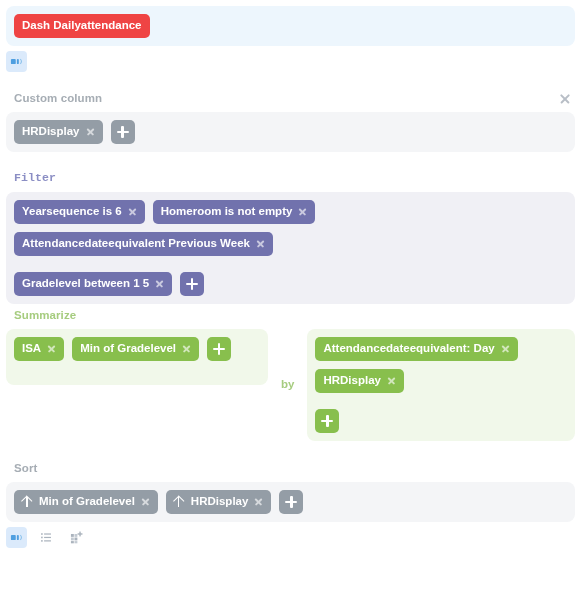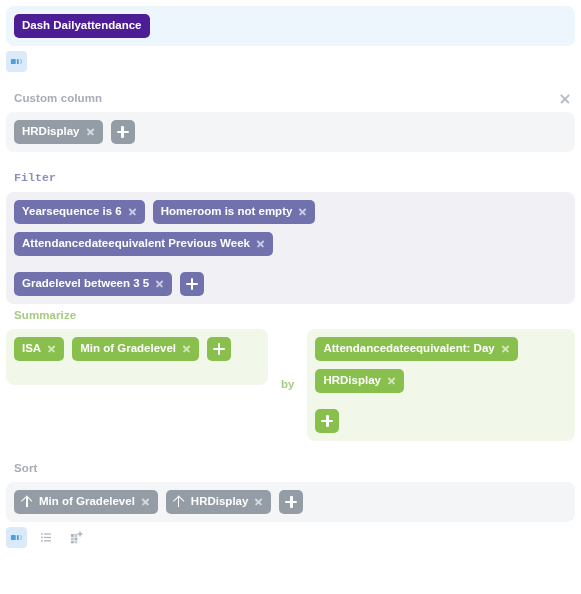--- a/index.html
+++ b/index.html
@@ -78,21 +78,21 @@
     height: 24px;
     padding: 0 8px;
     border-radius: 5px;
     color: #ffffff;
     font-size: 11.5px;
     font-weight: bold;
     white-space: nowrap;
     cursor: pointer;
     line-height: 1;
   }
-  .pill.blue   { background: #4c1d95; }
+  .pill.blue   { background: #ef4444; }
   .pill.grey   { background: #949da6; }
   .pill.purple { background: #7172ad; }
   .pill.green  { background: #88bf4d; }
 
   .pill .pill-x {
     position: relative;
     width: 9px; height: 9px;
     flex: 0 0 auto;
     opacity: 0.62;
   }
@@ -255,21 +255,21 @@
       <span class="pill purple">
         <span>Homeroom is not empty</span>
         <span class="pill-x"></span>
       </span>
       <span class="pill purple">
         <span>Attendancedateequivalent Previous Week</span>
         <span class="pill-x"></span>
       </span>
       <span class="break"></span>
       <span class="pill purple">
-        <span>Gradelevel between 3 5</span>
+        <span>Gradelevel between 1 5</span>
         <span class="pill-x"></span>
       </span>
       <span class="plus-btn purple"></span>
     </div>
   </div>
 
   <div class="section" style="margin-top:3px;">
     <div class="section-head">
       <span class="section-title t-summarize">Summarize</span>
     </div>

